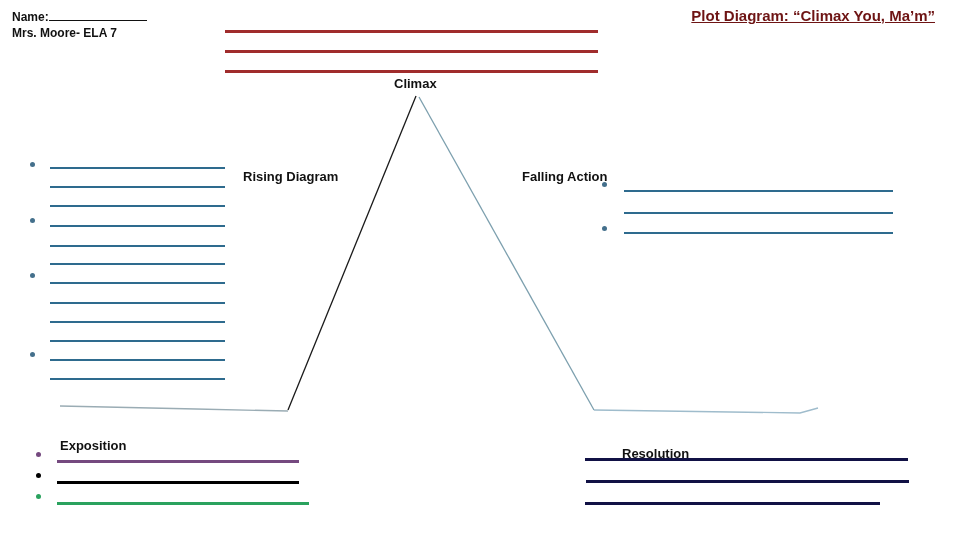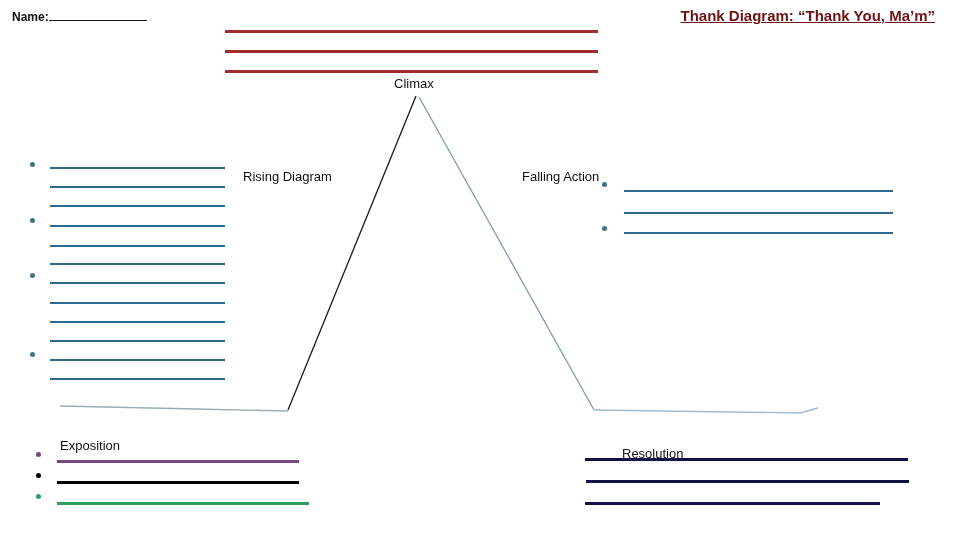--- a/index.html
+++ b/index.html
@@ -31,21 +31,21 @@
     position: absolute;
     top: 7px;
     right: 25px;
     font-size: 15px;
     font-weight: bold;
     color: #6E1414;
     text-decoration: underline;
   }
   .lbl {
     position: absolute;
-    font-weight: normal;
+    font-weight: bold;
     color: #111111;
     font-size: 13px;
     white-space: nowrap;
   }
   #climax-label      { left: 394px; top: 76px;  }
   #rising-label      { left: 243px; top: 169px; }
   #falling-label     { left: 490px; top: 169px; padding-left: 32px; }
   #exposition-label  { left: 60px;  top: 414px; margin-top: 24px; }
   #resolution-label  { left: 622px; top: 414px; margin-top: 32px; }
   #plot-svg, #lines-layer {
@@ -54,23 +54,24 @@
     width: 960px; height: 540px;
   }
 </style>
 </head>
 <body>
 
 <div class="page">
 
   <div class="hdr-left">
     <div><span>Name:</span><span class="name-underline"></span></div>
+    <div>Mrs. Moore- ELA 7</div>
   </div>
 
-  <div class="title">Thank Diagram: “Thank You, Ma’m”</div>
+  <div class="title">Plot Diagram: “Climax You, Ma’m”</div>
 
   <svg id="plot-svg" viewBox="0 0 960 540" fill="none">
     <polyline points="60,406 196,409 288,411" stroke-width="1.3" stroke="#9AACB4"></polyline>
     <line x1="288" y1="410" x2="416" y2="96" stroke-width="1.3" stroke="#1a1a1a"></line>
     <line x1="419" y1="97" x2="594" y2="410" stroke-width="1.3" stroke="#7C9FAE"></line>
     <polyline points="594,410 800,413 818,408" stroke-width="1.3" stroke="#9FBCCC"></polyline>
   </svg>
 
   <div id="lines-layer">
       <div style="position: absolute; left: 225px; top: 30px; width: 373px; height: 2.5px; background: rgb(160, 44, 44);"></div>

